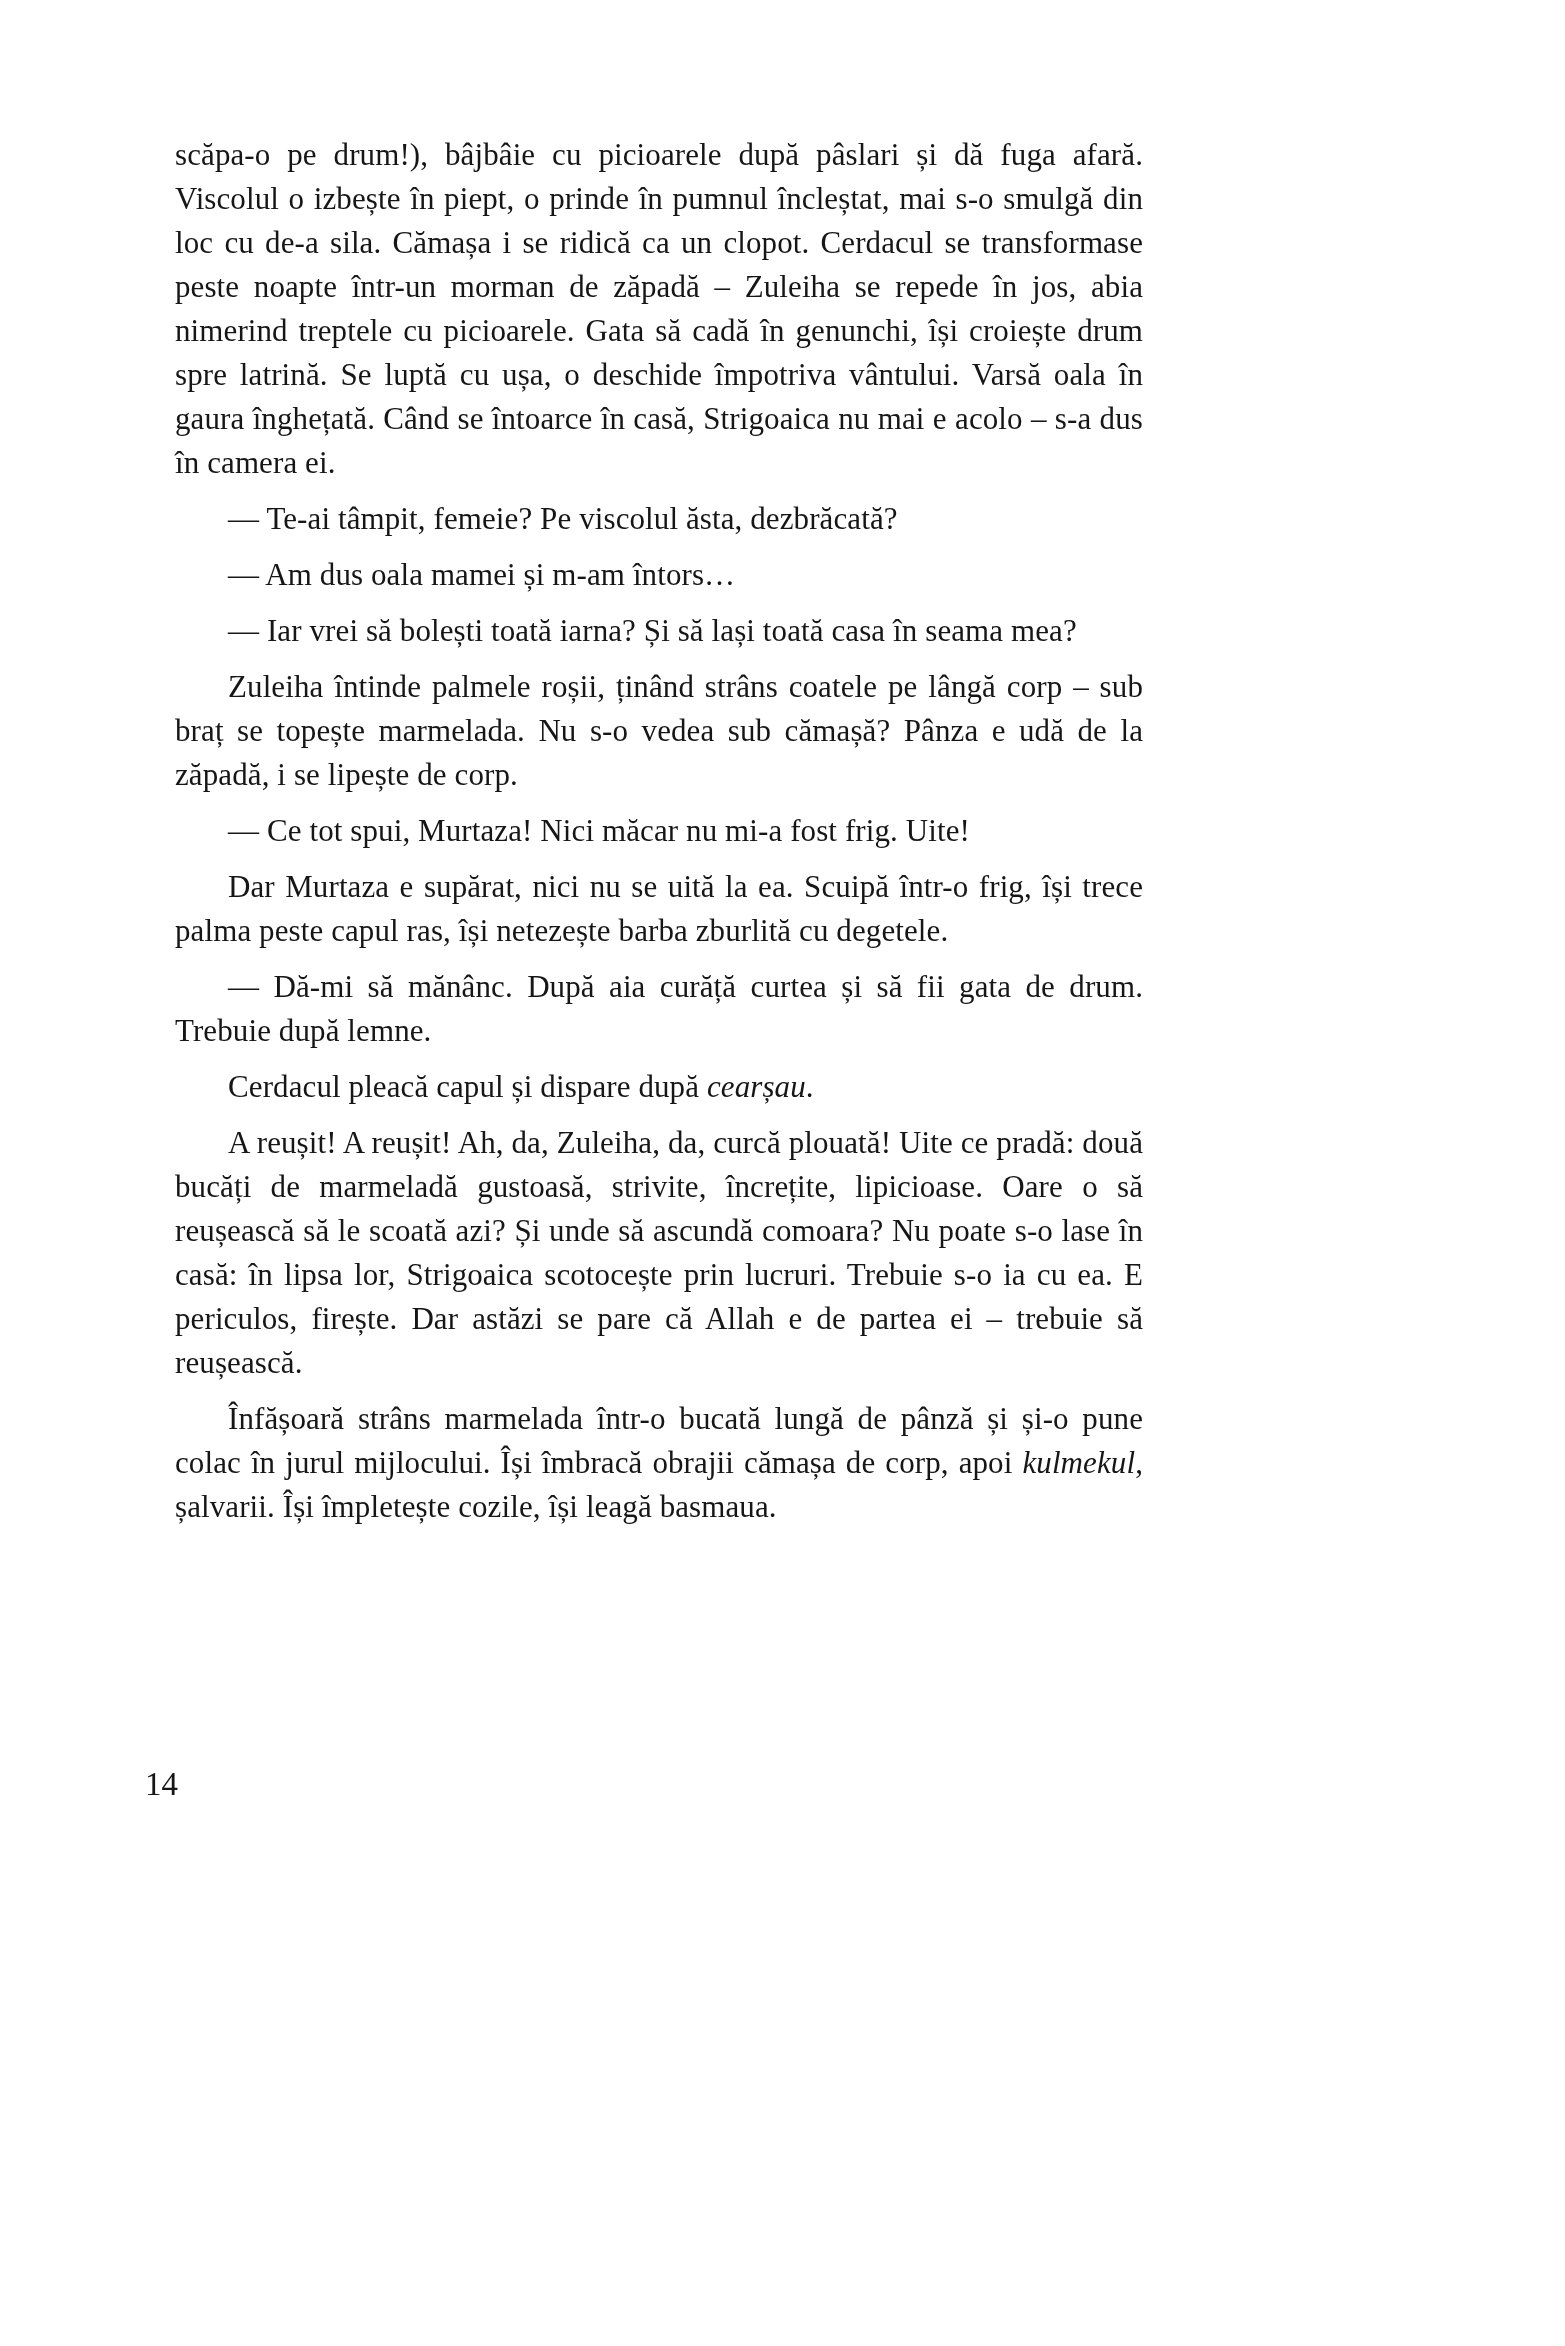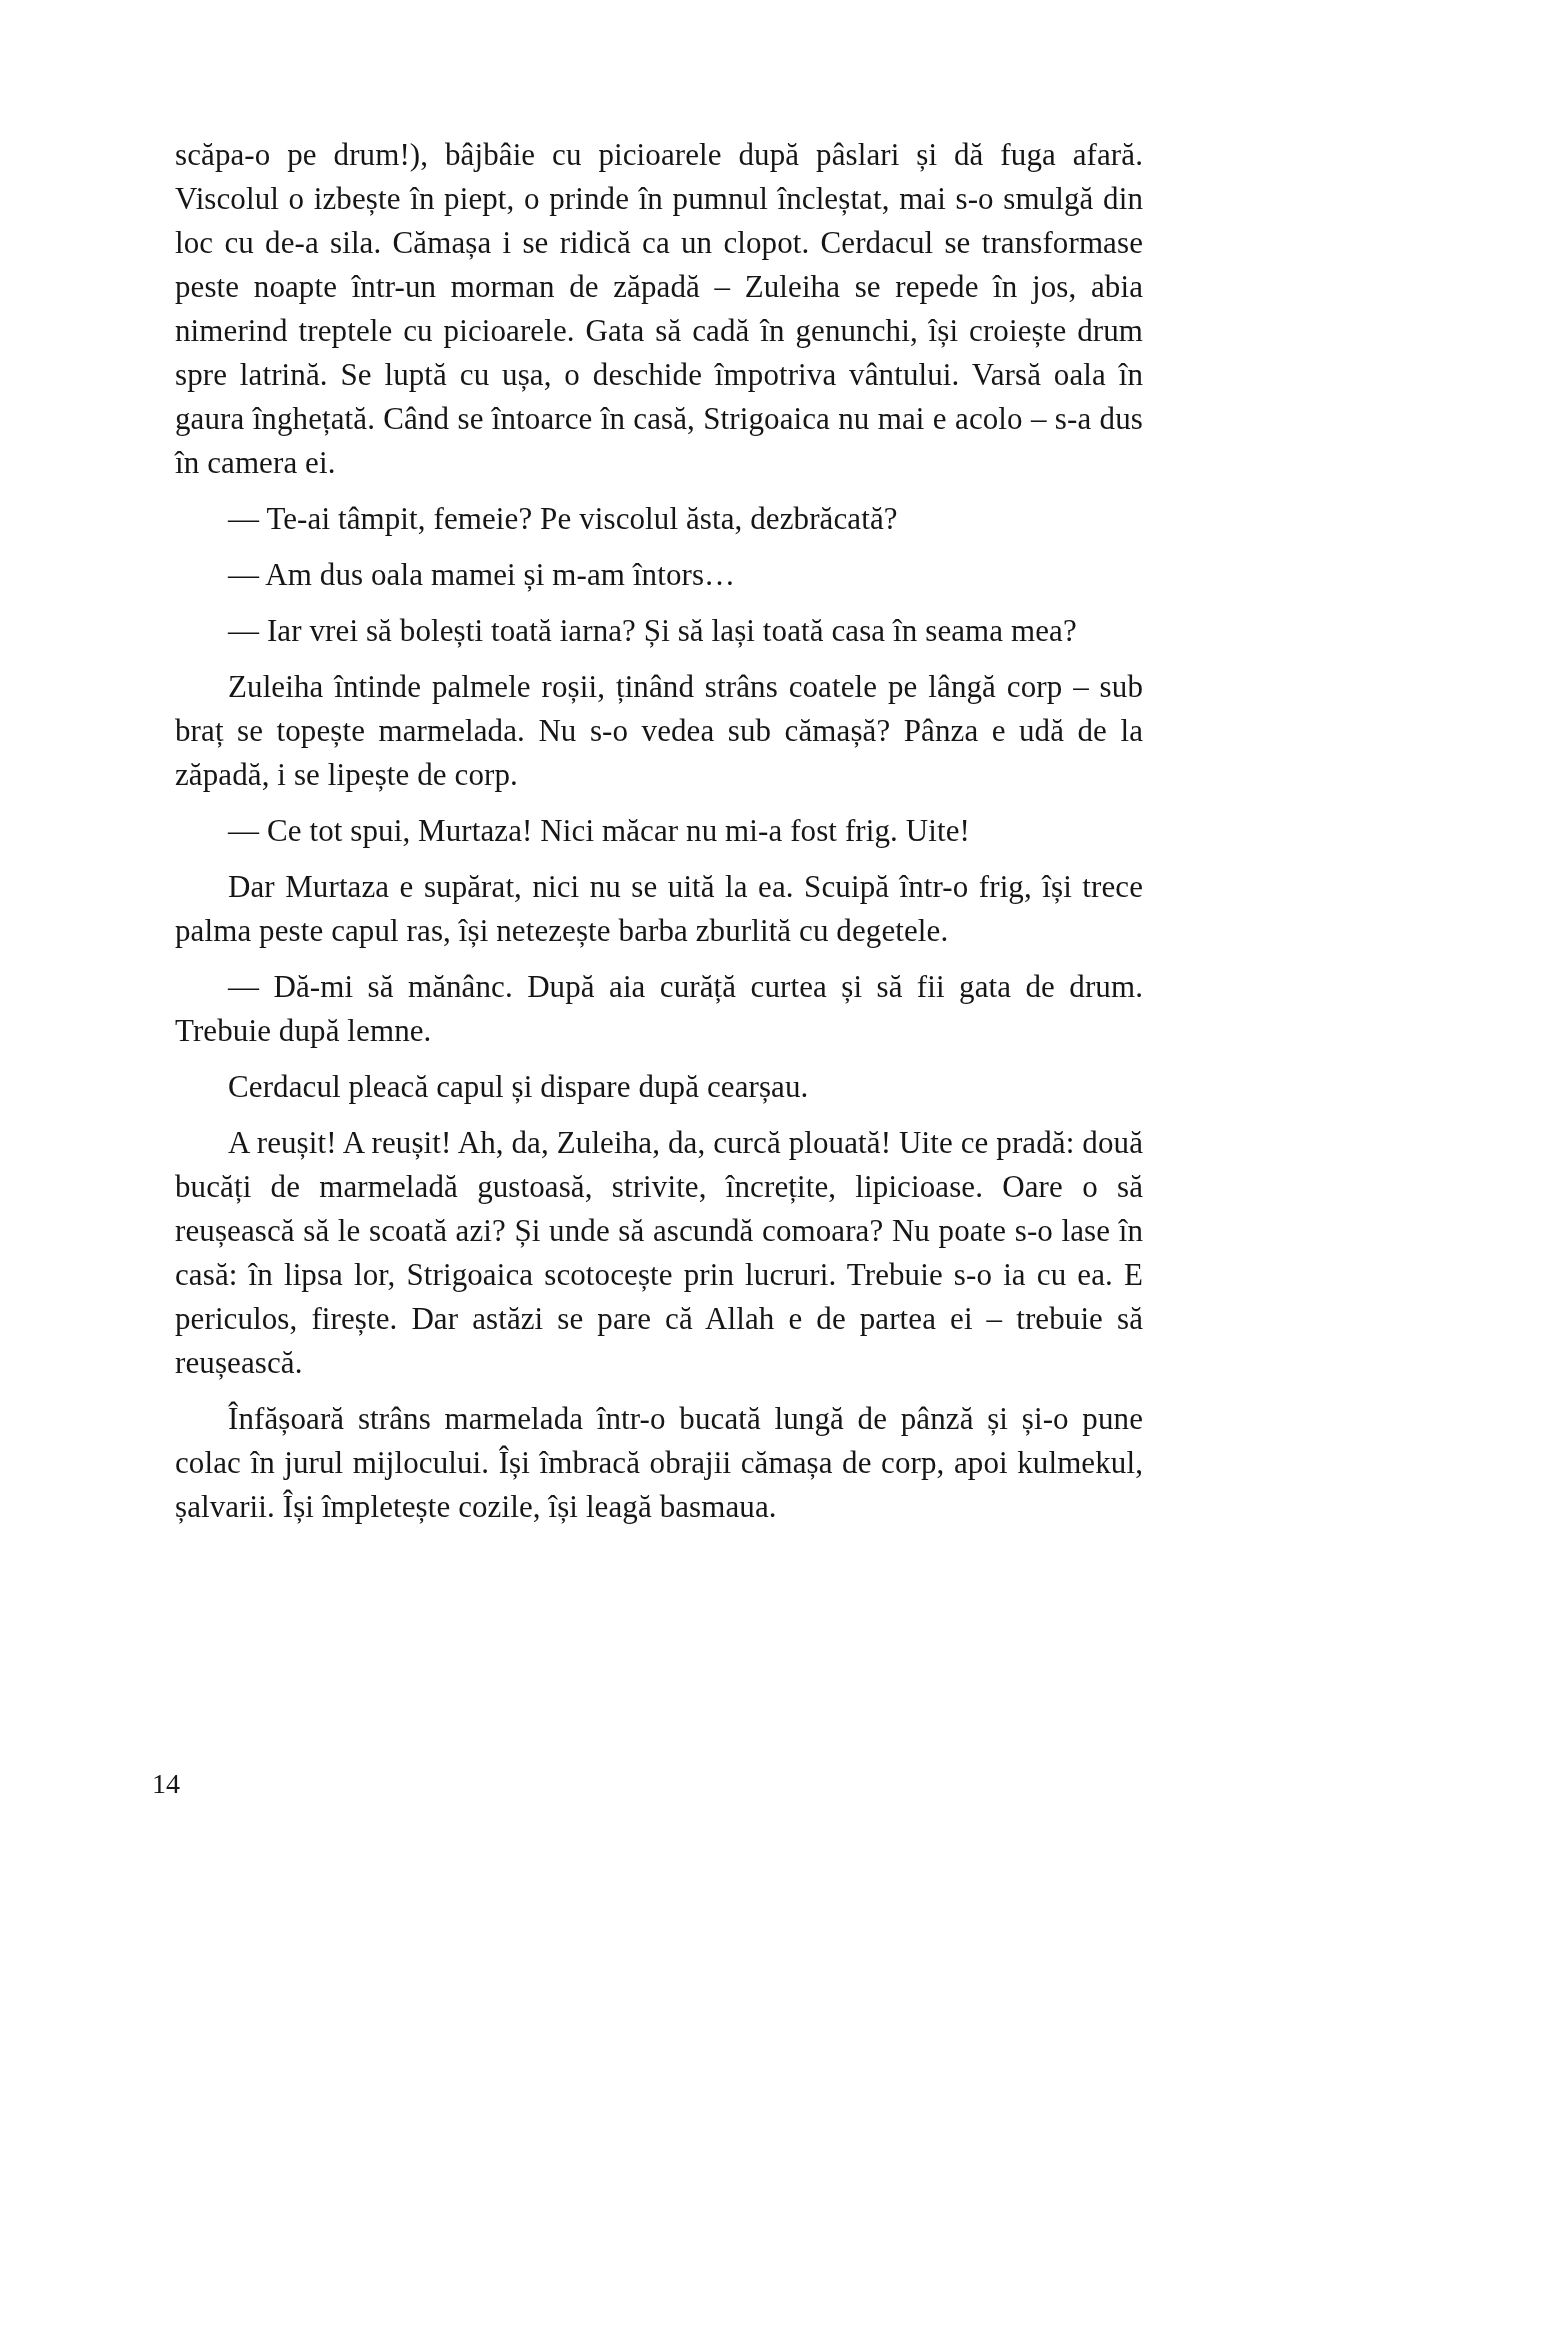--- a/index.html
+++ b/index.html
@@ -31,26 +31,27 @@
     letter-spacing: 0.1px;
   }
   .text-block p {
     margin: 12px;
     padding: 0;
   }
   .text-block p.indent {
     text-indent: 53px;
   }
   .italic {
+    font-style: italic;
   }
   .page-number {
     position: absolute;
-    left: 152px;
+    left: 145px;
     top: 1762px;
-    font-size: 28px;
+    font-size: 33px;
     line-height: 44px;
   }
 </style>
 </head>
 <body>
 
 <div class="page" style="background: rgb(255, 255, 255); color: rgb(22, 22, 22);">
   <div class="text-block">
       <p><span>scăpa-o pe drum!), bâjbâie cu picioarele după pâslari și dă fuga afară. Viscolul o izbește în piept, o prinde în pumnul încleștat, mai s-o smulgă din loc cu de-a sila. Cămașa i se ridică ca un clopot. Cerdacul se transformase peste noapte într-un morman de zăpadă – Zuleiha se repede în jos, abia nimerind treptele cu picioarele. Gata să cadă în genunchi, își croiește drum spre latrină. Se luptă cu ușa, o deschide împotriva vântului. Varsă oala în gaura înghețată. Când se întoarce în casă, Strigoaica nu mai e acolo – s-a dus în camera ei.</span></p>
       <p class="indent"><span>— Te-ai tâmpit, femeie? Pe viscolul ăsta, dezbrăcată?</span></p>

